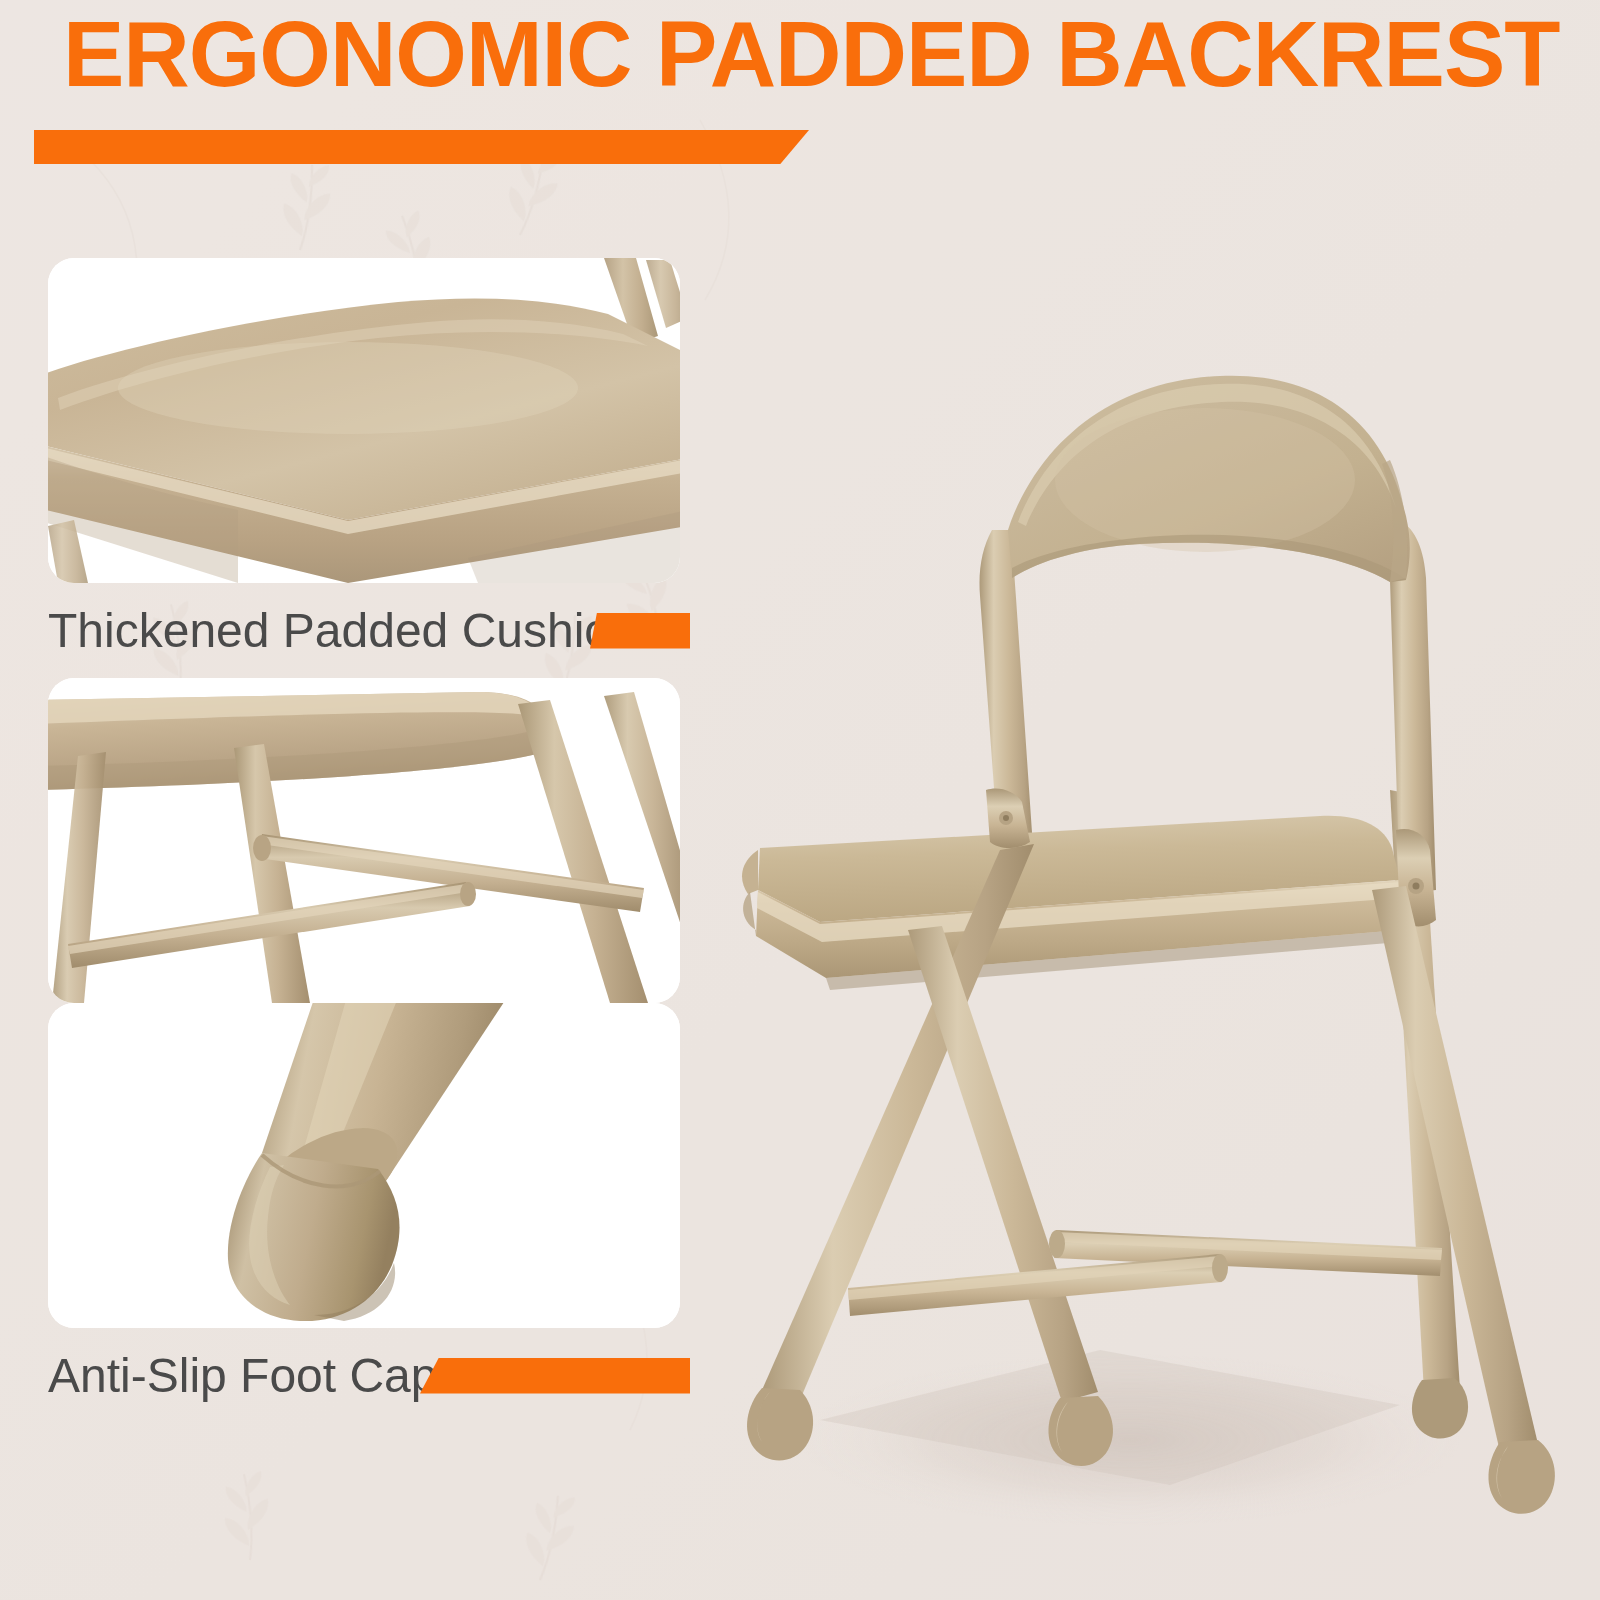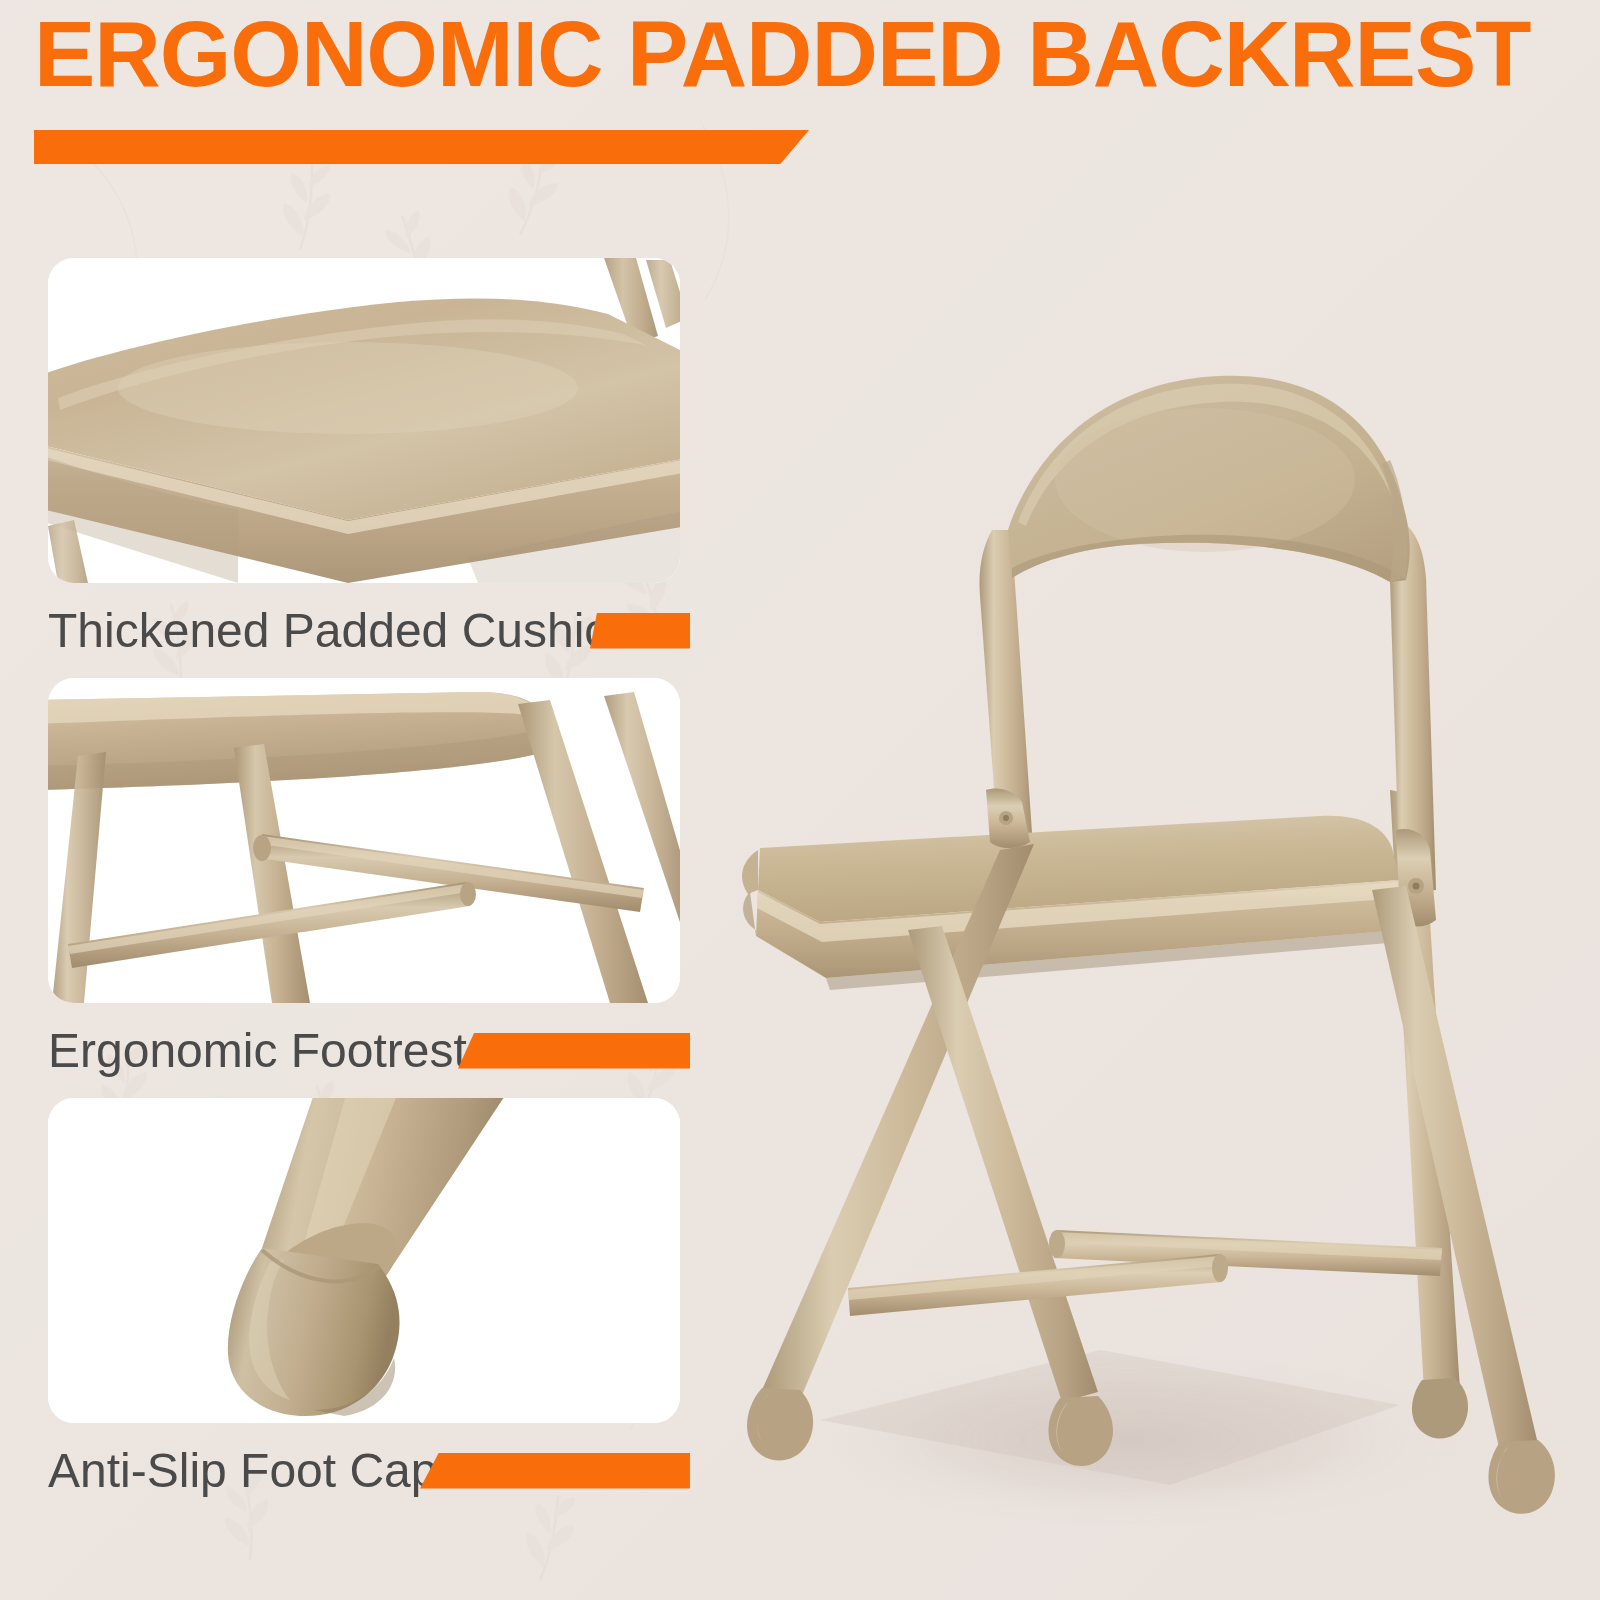--- a/index.html
+++ b/index.html
@@ -22,20 +22,21 @@
   #page-title {
     font-family:"Liberation Sans Narrow","Liberation Sans",sans-serif;
     font-size:92px;
     font-weight:bold;
     letter-spacing:-1px;
     line-height:1.0;
     color:#f96e0b;
     white-space:nowrap;
     transform:scaleX(1.0);
     transform-origin:left center;
+    margin-left:29px;
   }
   #title-accent-bar {
     margin-top:30px;
     width:775px; height:34px;
     background:#f96e0b;
     clip-path:polygon(0 0, 100% 0, 96.3% 100%, 0 100%);
   }
 
   
   #feature-column {
@@ -226,24 +227,20 @@
 
         <path d="M214,156 L596,210 L592,234 L210,180 Z" fill="url(#tubeBh)"></path>
         <path d="M214,158 L596,212 L594,220 L212,166 Z" fill="#e2d4ba" opacity=".7"></path>
 
         <path d="M20,266 L418,204 L422,228 L24,290 Z" fill="url(#tubeBh)"></path>
         <path d="M20,268 L418,206 L420,214 L22,276 Z" fill="#e2d4ba" opacity=".7"></path>
 
         <ellipse cx="214" cy="170" rx="9" ry="13" fill="#b8a484"></ellipse>
         <ellipse cx="420" cy="216" rx="8" ry="12" fill="#b8a484"></ellipse>
       </svg>
-    </div>
-    <div class="caption-row">
-      <span class="caption-text">Ergonomic Footrest</span>
-      <span class="caption-bar" style="width:232px;"></span>
     </div>
   </div>
 
   <div class="feature-card">
     <div class="card-photo">
       <svg viewBox="0 0 632 325" preserveAspectRatio="xMidYMid slice">
         <defs>
           <linearGradient id="legTube" x1="0" y1="0" x2="1" y2="0.15">
             <stop offset="0%" stop-color="#a38f6e"></stop>
             <stop offset="22%" stop-color="#d5c6aa"></stop>

